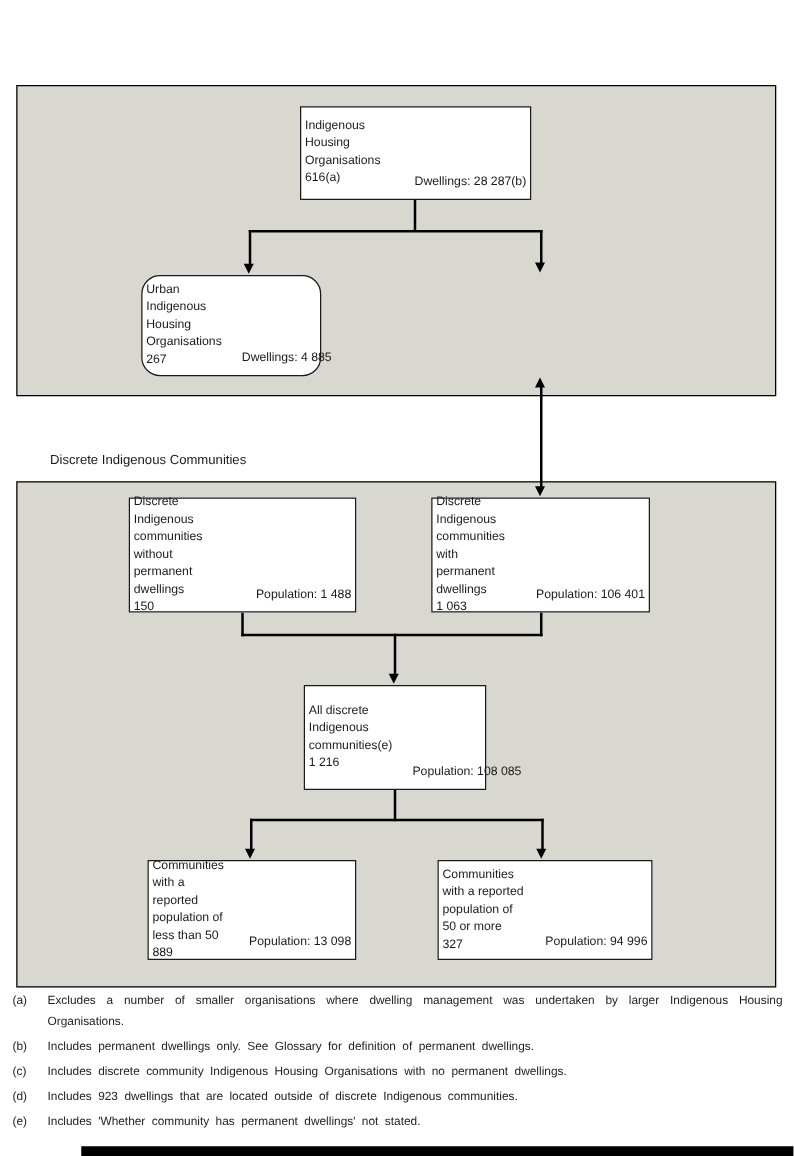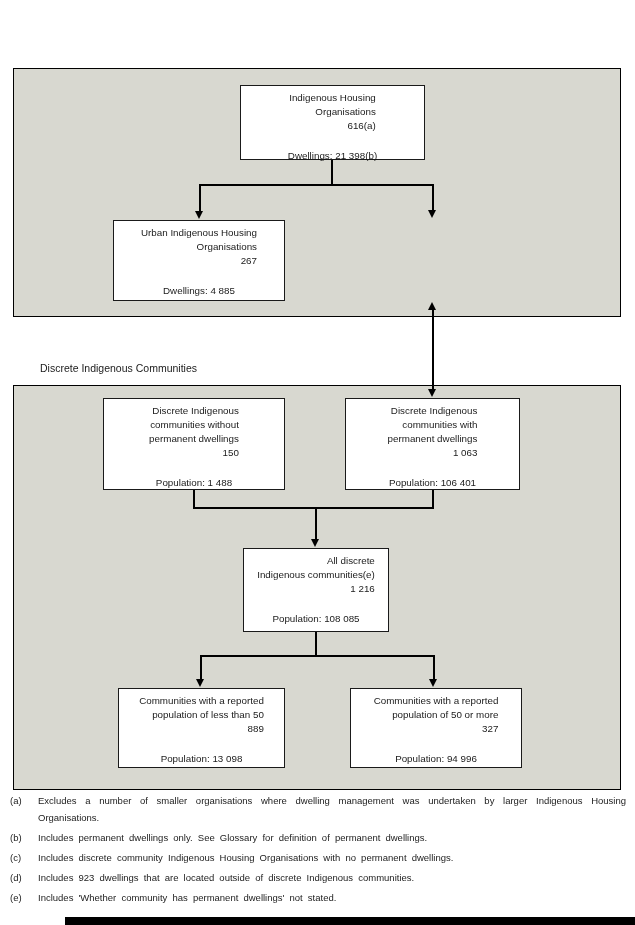--- a/index.html
+++ b/index.html
@@ -9,21 +9,21 @@
     font-family:"Liberation Sans", sans-serif; color:#1a1a1a; overflow:hidden;
   }
   .title {
     position:absolute; top:13px; left:0; width:100%; text-align:center;
     font-size:11px; font-weight:bold; letter-spacing:0.2px; color:#000;
   }
   .section-label { position:absolute; font-size:10.5px; color:#1a1a1a; }
   .panel { position:absolute; background:#d8d8d0; border:1px solid #000; z-index:0; }
   .box {
     position:absolute; background:#ffffff; border:1px solid #1a1a1a;
-    display:flex; flex-direction:column; align-items:center; text-align:right;
+    display:flex; align-items:center; text-align:left;
     font-size:9.8px; line-height:14px; padding:5px 3px 6px; z-index:2; color:#1a1a1a;gap:16px;
   }
   .box-body { white-space:pre-line; }
   .box-stat { margin-top:auto; white-space:nowrap; }
   .cline { position:absolute; background:#000; z-index:1; }
   .arrow { position:absolute; width:0; height:0; z-index:1;
     border-left:4.5px solid transparent; border-right:4.5px solid transparent; }
   .arrow.down { border-top:8px solid #000; }
   .arrow.up   { border-bottom:8px solid #000; }
   .footnotes { position:absolute; left:10px; top:792px; width:616px;
@@ -39,31 +39,31 @@
 <div class="page">
 
 
   <div class="section-label" style="left:52px; top:51px;margin-top:17px;">Indigenous Housing Organisations</div>
   <div class="panel" style="left:13px; top:68px; width:608px; height:249px;"></div>
 
   <div class="box" style="left:240px; top:85px; width:185px; height:75px;">
     <div class="box-body">Indigenous Housing
 Organisations
 616(a)</div>
-    <div class="box-stat">Dwellings: 21 398(b)</div>
+    <div class="box-stat">Dwellings: 28 287(b)</div>
   </div>
 
   <div class="cline" style="left:331px; top:160px; width:2px; height:25px;"></div>
   <div class="cline" style="left:199px; top:184px; width:235px; height:2px;"></div>
   <div class="cline" style="left:199px; top:184px; width:2px; height:28px;"></div>
   <div class="arrow down" style="left:195px; top:211px;"></div>
   <div class="cline" style="left:432px; top:184px; width:2px; height:27px;"></div>
   <div class="arrow down" style="left:428px; top:210px;"></div>
 
-  <div class="box" style="left:113px; top:220px; width:172px; height:81px;">
+  <div class="box" style="left:113px; top:220px; width:144px; height:81px;border-radius:15px;">
     <div class="box-body">Urban Indigenous Housing
 Organisations
 267</div>
     <div class="box-stat">Dwellings: 4 885</div>
   </div>
 
 
   <div class="arrow up" style="left:428px; top:302px;"></div>
   <div class="cline" style="left:432px; top:309px; width:2px; height:81px;"></div>
   <div class="arrow down" style="left:428px; top:389px;"></div>

